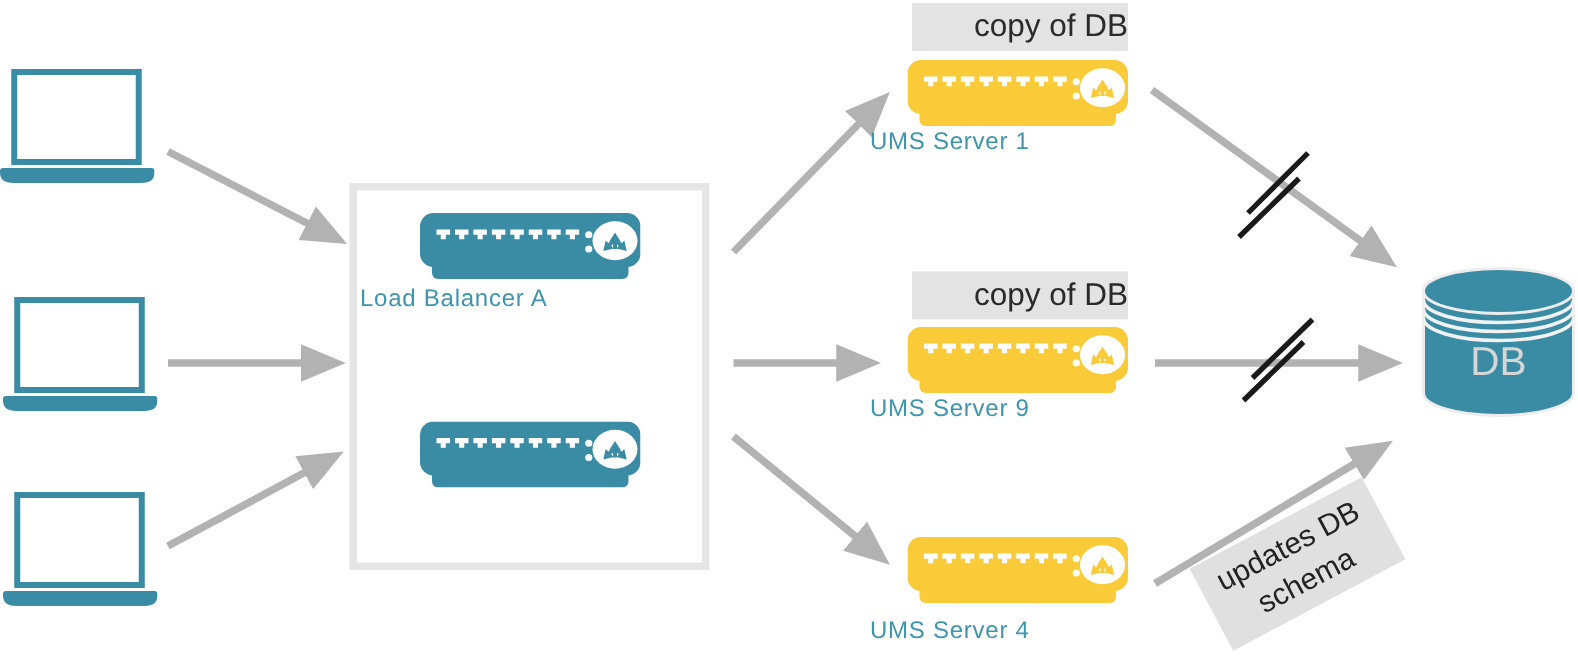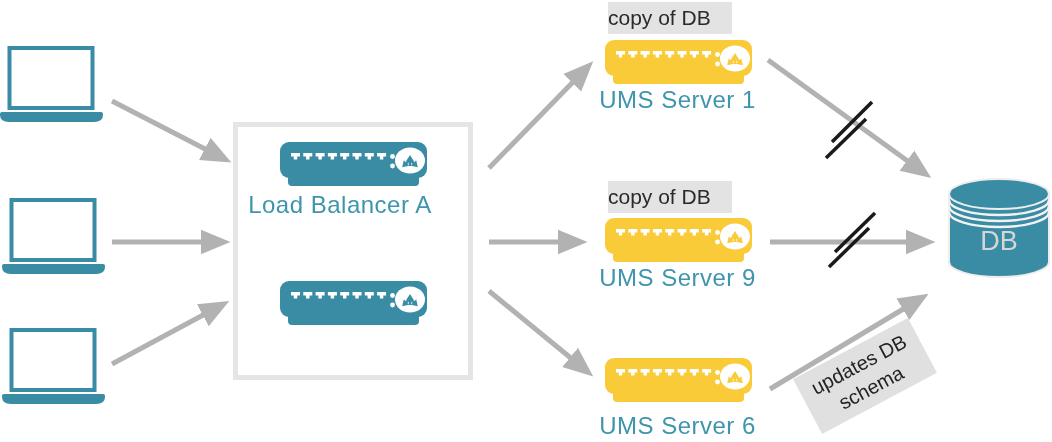--- a/index.html
+++ b/index.html
@@ -5,30 +5,30 @@
   html,body{margin:0;padding:0;background:#fff;}
   .canvas{
     position:relative;width:1052px;height:442px;background:#fff;overflow:hidden;
     font-family:"Liberation Sans",sans-serif;
   }
   .layer{position:absolute;left:0;top:0;width:1052px;height:442px;}
   .arrows{z-index:1;}
   .teal{color:#3a8ca4;}
   .yellow{color:#f9cb38;}
   .node-label{
-    position:absolute;z-index:2;text-align:center;
-    color:#3f94ae;font-size:24px;letter-spacing:.5px;white-space:nowrap;
+    position:absolute;z-index:2;text-align:left;
+    color:#3f94ae;font-size:16px;letter-spacing:.5px;white-space:nowrap;
   }
   .lb-box{
     position:absolute;z-index:2;left:233px;top:122px;width:240px;height:258px;
     box-sizing:border-box;border:5px solid #e5e5e5;background:#fff;
   }
   .badge{
     position:absolute;z-index:3;background:#e3e3e3;color:#2a2a2a;
-    font-size:21px;text-align:left;line-height:32px;height:32px;width:124px;
+    font-size:21px;text-align:right;line-height:32px;height:32px;width:144px;
     white-space:nowrap;
   }
   .updates-label{
     position:absolute;z-index:3;left:800px;top:345px;width:130px;height:62px;
     background:#e0e0e0;color:#222;font-size:20px;line-height:26px;text-align:center;
     transform:rotate(-28deg);display:flex;flex-direction:column;justify-content:center;
   }
   .svg-icon{position:absolute;z-index:2;display:block;}
   .defs-holder{position:absolute;width:0;height:0;overflow:hidden;}
 </style>
@@ -122,21 +122,21 @@
 
   <div class="badge" style="left:608px;top:181px">copy of DB</div>
   <svg class="svg-icon yellow" style="left:605px;top:218px;width:147px;height:44px">
       <use href="#server-device"></use>
     </svg>
   <div class="node-label" style="left:580px;top:264px;width:195px">UMS Server 9</div>
 
   <svg class="svg-icon yellow" style="left:605px;top:358px;width:147px;height:44px">
       <use href="#server-device"></use>
     </svg>
-  <div class="node-label" style="left:580px;top:412px;width:195px">UMS Server 6</div>
+  <div class="node-label" style="left:580px;top:412px;width:195px">UMS Server 4</div>
 
   <svg class="svg-icon" style="left:946px;top:176px;width:106px;height:108px" viewBox="0 0 106 108">
     <path d="M3,18 v68 a50,15 0 0 0 100,0 v-68" fill="#3a8ca4" stroke="#ededed" stroke-width="2"></path>
     <ellipse cx="53" cy="18" rx="50" ry="15" fill="#3a8ca4" stroke="#ededed" stroke-width="2"></ellipse>
     <path d="M3,24 a50,15 0 0 0 100,0" fill="none" stroke="#f2f2f2" stroke-width="2.4"></path>
     <path d="M3,30 a50,15 0 0 0 100,0" fill="none" stroke="#f2f2f2" stroke-width="2.4"></path>
     <path d="M3,36 a50,15 0 0 0 100,0" fill="none" stroke="#f2f2f2" stroke-width="2.4"></path>
     <text x="53" y="74" text-anchor="middle" font-size="27" fill="#d6d6d6" font-family="Liberation Sans, sans-serif">DB</text>
   </svg>
 

